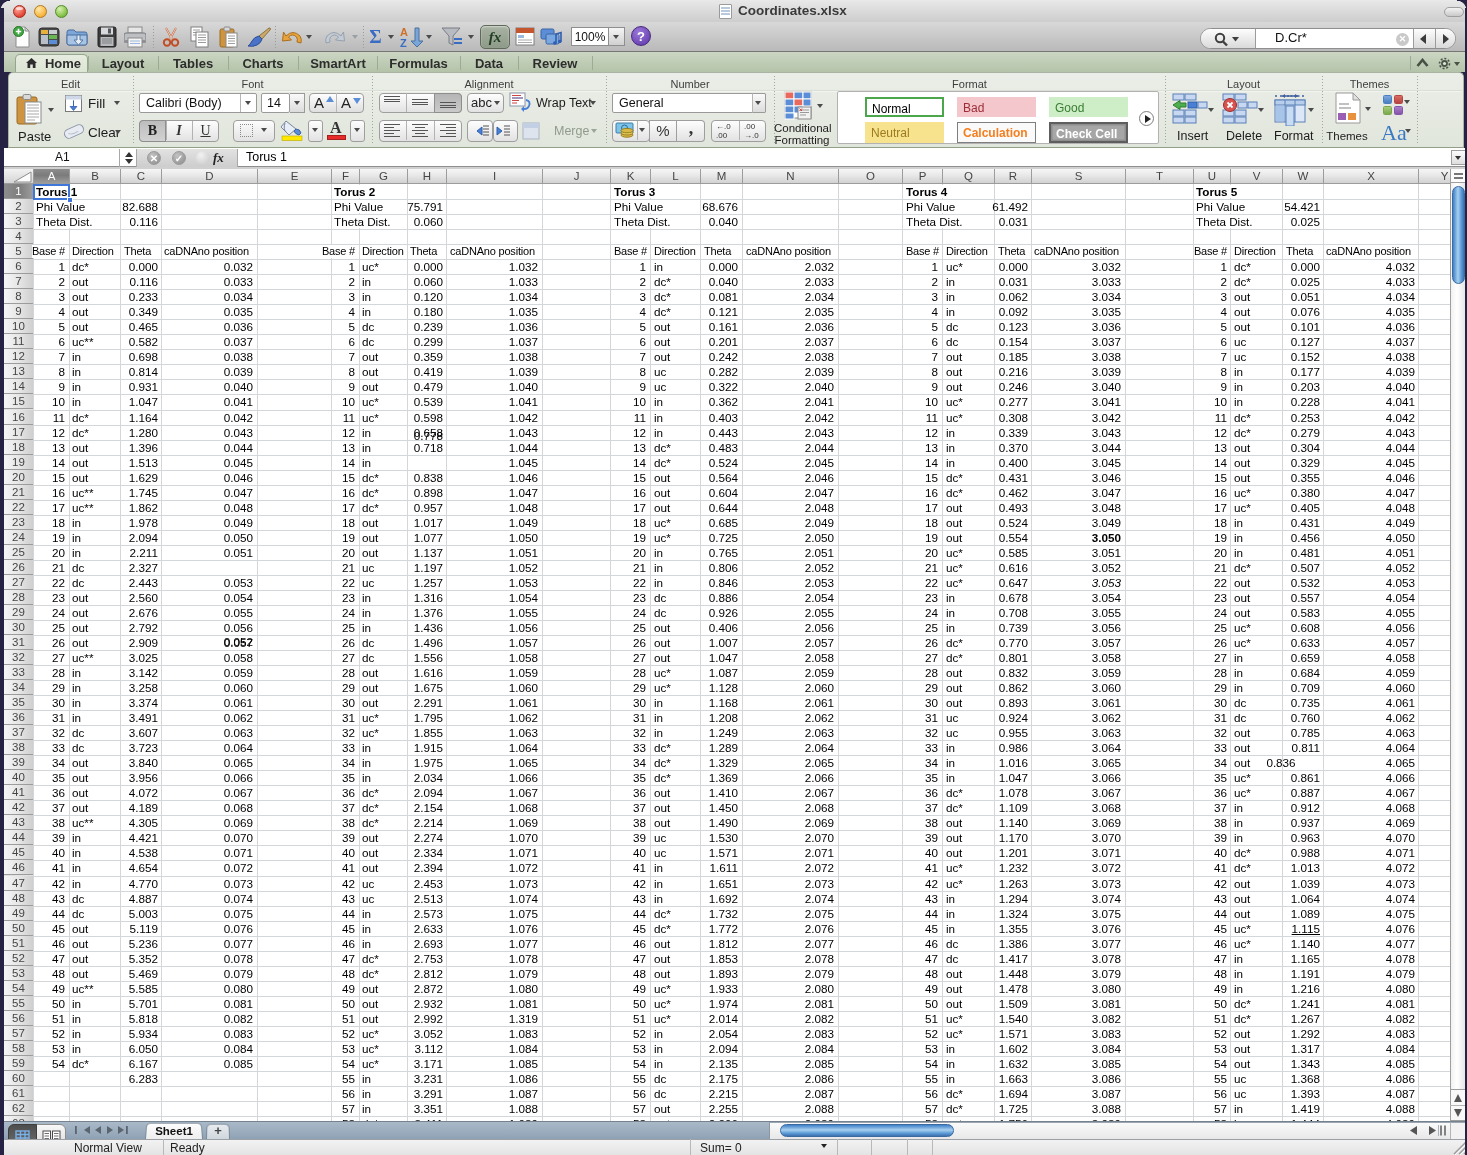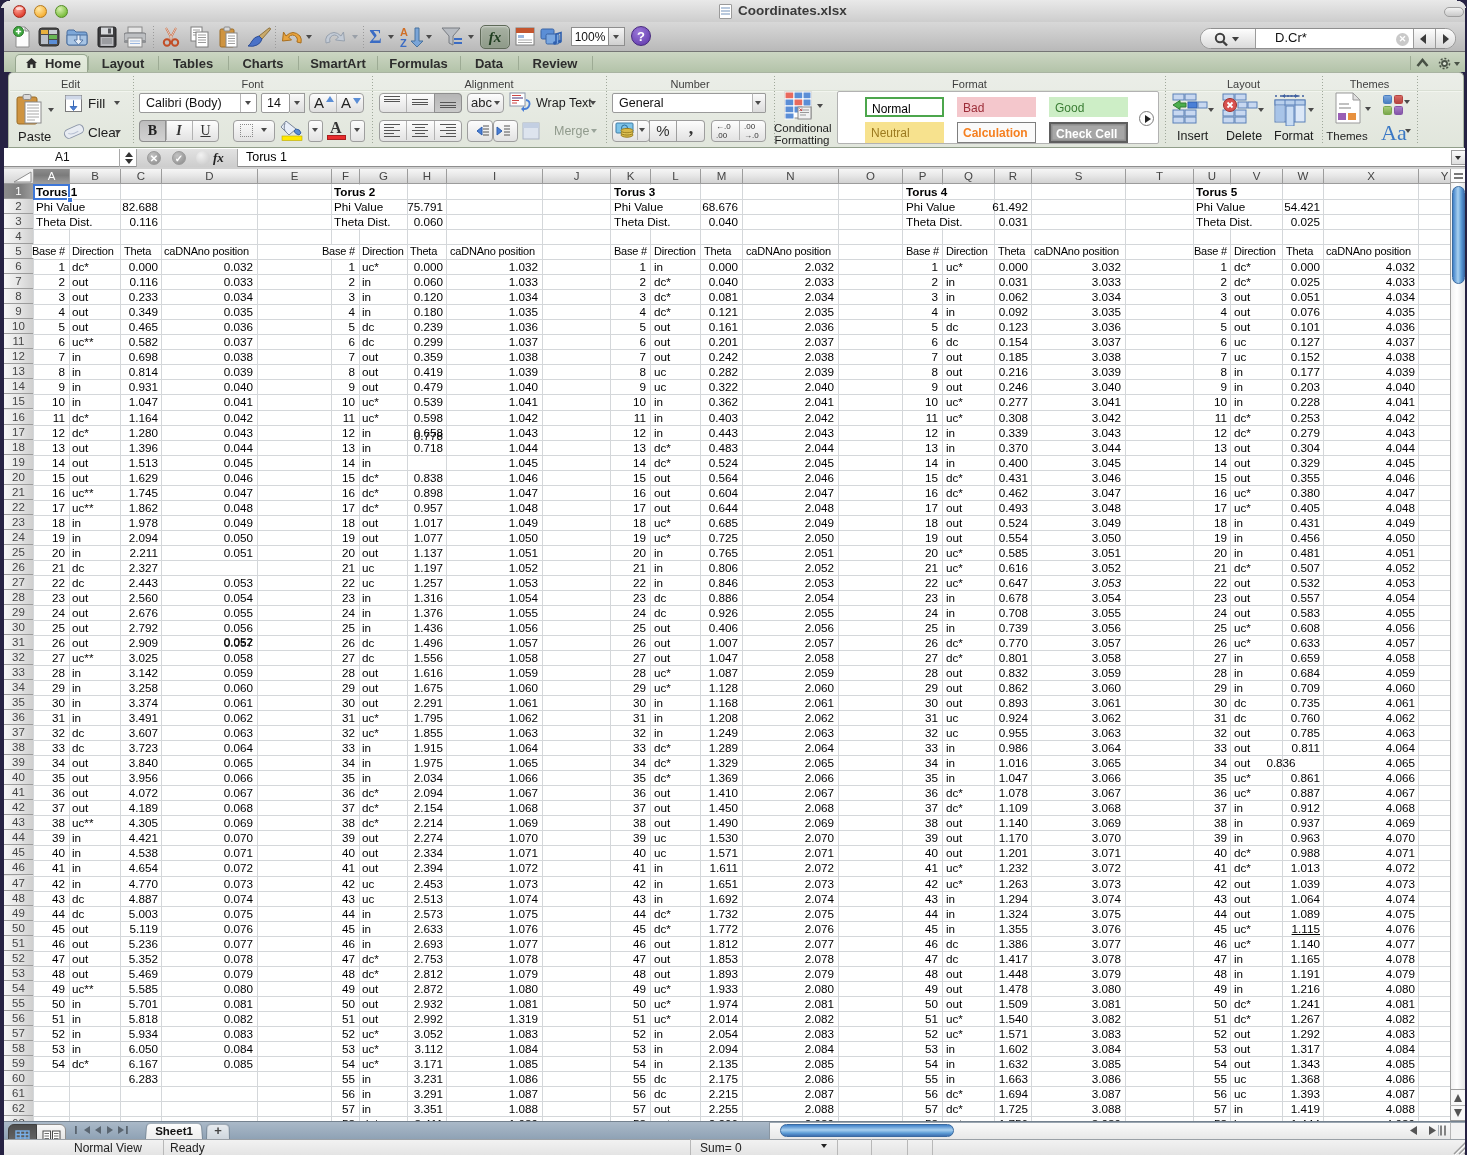--- a/index.html
+++ b/index.html
@@ -1430,21 +1430,21 @@
 <div class="c" style="left:946px;top:499.7px;">out</div>
 <div class="c r" style="left:954px;top:499.7px;width:74px;">0.493</div>
 <div class="c r" style="left:991px;top:499.7px;width:130px;">3.048</div>
 <div class="c r" style="left:862px;top:514.7px;width:76px;">18</div>
 <div class="c" style="left:946px;top:514.7px;">out</div>
 <div class="c r" style="left:954px;top:514.7px;width:74px;">0.524</div>
 <div class="c r" style="left:991px;top:514.7px;width:130px;">3.049</div>
 <div class="c r" style="left:862px;top:529.7px;width:76px;">19</div>
 <div class="c" style="left:946px;top:529.7px;">out</div>
 <div class="c r" style="left:954px;top:529.7px;width:74px;">0.554</div>
-<div class="c r" style="left:991px;top:529.7px;width:130px;">3.050</div>
+<div class="c r" style="left:991px;top:529.7px;width:130px;font-weight:bold;">3.050</div>
 <div class="c r" style="left:862px;top:544.8px;width:76px;">20</div>
 <div class="c" style="left:946px;top:544.8px;">uc*</div>
 <div class="c r" style="left:954px;top:544.8px;width:74px;">0.585</div>
 <div class="c r" style="left:991px;top:544.8px;width:130px;">3.051</div>
 <div class="c r" style="left:862px;top:559.8px;width:76px;">21</div>
 <div class="c" style="left:946px;top:559.8px;">uc*</div>
 <div class="c r" style="left:954px;top:559.8px;width:74px;">0.616</div>
 <div class="c r" style="left:991px;top:559.8px;width:130px;">3.052</div>
 <div class="c r" style="left:862px;top:574.8px;width:76px;">22</div>
 <div class="c" style="left:946px;top:574.8px;">uc*</div>

